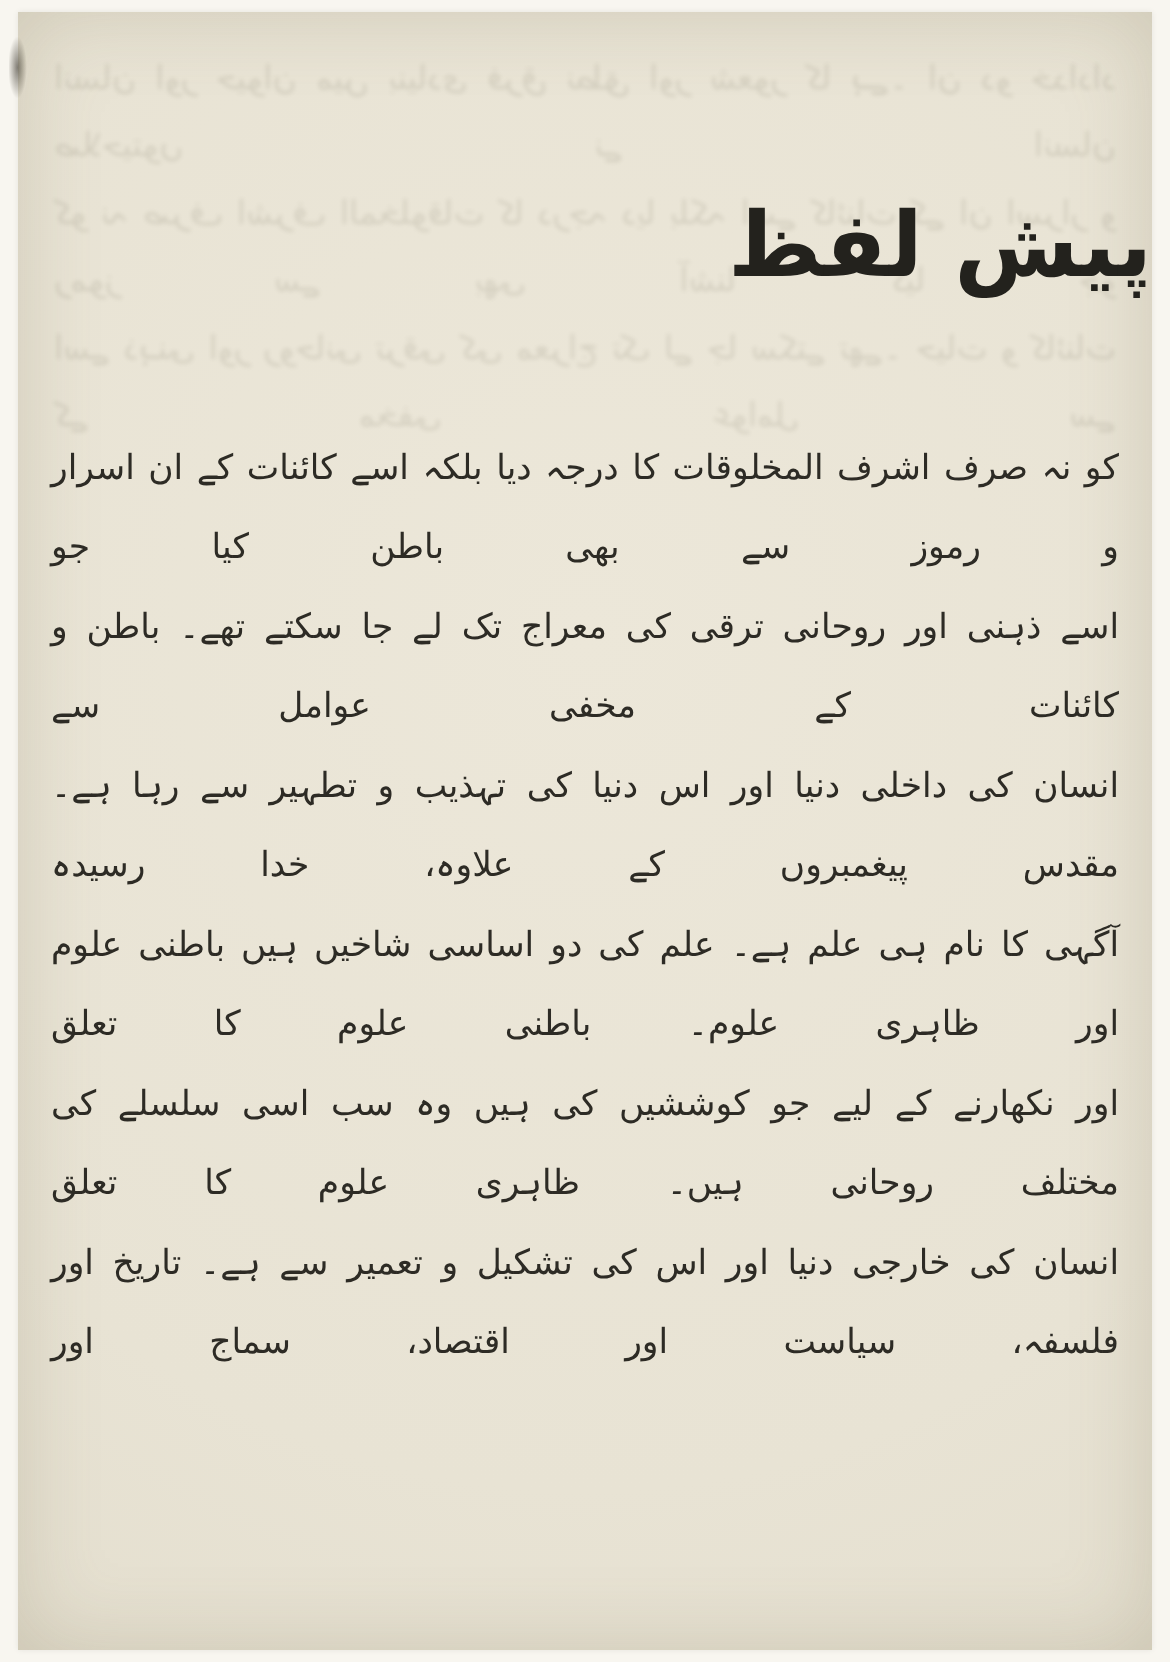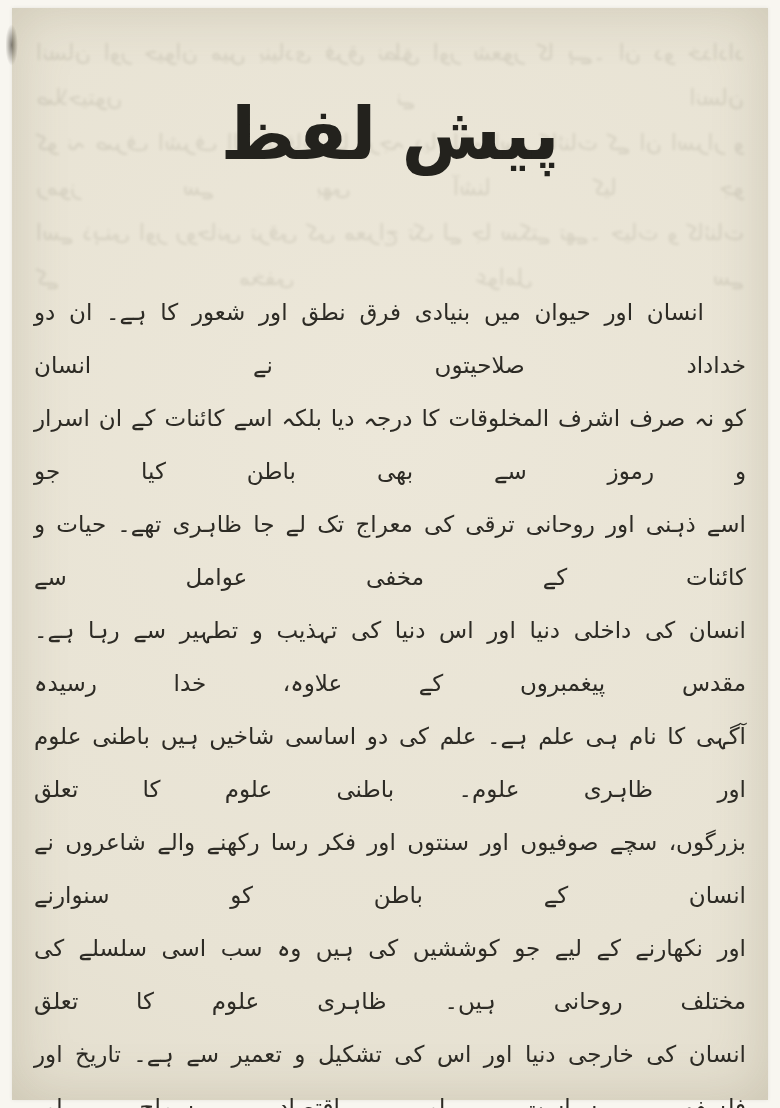--- a/index.html
+++ b/index.html
@@ -40,24 +40,24 @@
   .smudge {
     position: absolute;
     left: -6px; top: 14px;
     width: 14px; height: 46px;
     background: radial-gradient(60% 60% at 40% 50%, rgba(40,35,25,0.55), rgba(40,35,25,0) 75%);
     z-index: 2;
   }
   .title {
     position: relative;
     z-index: 1;
-    margin: 78px 0 0 0;
-    text-align: center;
+    margin: 116px 0 0 0;
+    text-align: right;
     direction: rtl;
-    font-size: 72px;
+    font-size: 60px;
     font-weight: 700;
     line-height: 1.35;
     color: #23221d;
     letter-spacing: 1px;
   }
   .body-text {
     position: absolute;
     z-index: 1;
     top: 278px;
     left: 22px; right: 22px;
@@ -84,24 +84,22 @@
   <div class="bleed" aria-hidden="true">
     <p>انسان اور حیوان میں بنیادی فرق نطق اور شعور کا ہے۔ ان دو خداداد صلاحیتوں نے انسان</p>
     <p>کو نہ صرف اشرف المخلوقات کا درجہ دیا بلکہ اسے کائنات کے ان اسرار و رموز سے بھی آشنا کیا جو</p>
     <p>اسے ذہنی اور روحانی ترقی کی معراج تک لے جا سکتے تھے۔ حیات و کائنات کے مخفی عوامل سے</p>
 
   </div>
 
   <h1 class="title">پیش لفظ</h1>
 
   <div class="body-text">
-    <p class="line indent">انسان اور حیوان میں بنیادی فرق نطق اور شعور کا ہے۔ ان دو خداداد صلاحیتوں نے انسان</p>
     <p class="line">کو نہ صرف اشرف المخلوقات کا درجہ دیا بلکہ اسے کائنات کے ان اسرار و رموز سے بھی باطن کیا جو</p>
-    <p class="line">اسے ذہنی اور روحانی ترقی کی معراج تک لے جا ظاہری تھے۔ حیات و کائنات کے مخفی عوامل سے</p>
+    <p class="line">اسے ذہنی اور روحانی ترقی کی معراج تک لے جا سکتے تھے۔ باطن و کائنات کے مخفی عوامل سے</p>
     <p class="line">انسان کی داخلی دنیا اور اس دنیا کی تہذیب و تطہیر سے رہا ہے۔ مقدس پیغمبروں کے علاوہ، خدا رسیدہ</p>
     <p class="line">آگہی کا نام ہی علم ہے۔ علم کی دو اساسی شاخیں ہیں باطنی علوم اور ظاہری علوم۔ باطنی علوم کا تعلق</p>
-    <p class="line">بزرگوں، سچے صوفیوں اور سنتوں اور فکر رسا رکھنے والے شاعروں نے انسان کے باطن کو سنوارنے</p>
     <p class="line">اور نکھارنے کے لیے جو کوششیں کی ہیں وہ سب اسی سلسلے کی مختلف روحانی ہیں۔ ظاہری علوم کا تعلق</p>
     <p class="line">انسان کی خارجی دنیا اور اس کی تشکیل و تعمیر سے ہے۔ تاریخ اور فلسفہ، سیاست اور اقتصاد، سماج اور</p>
 
   </div>
 
 </div>
 
 </body></html>

